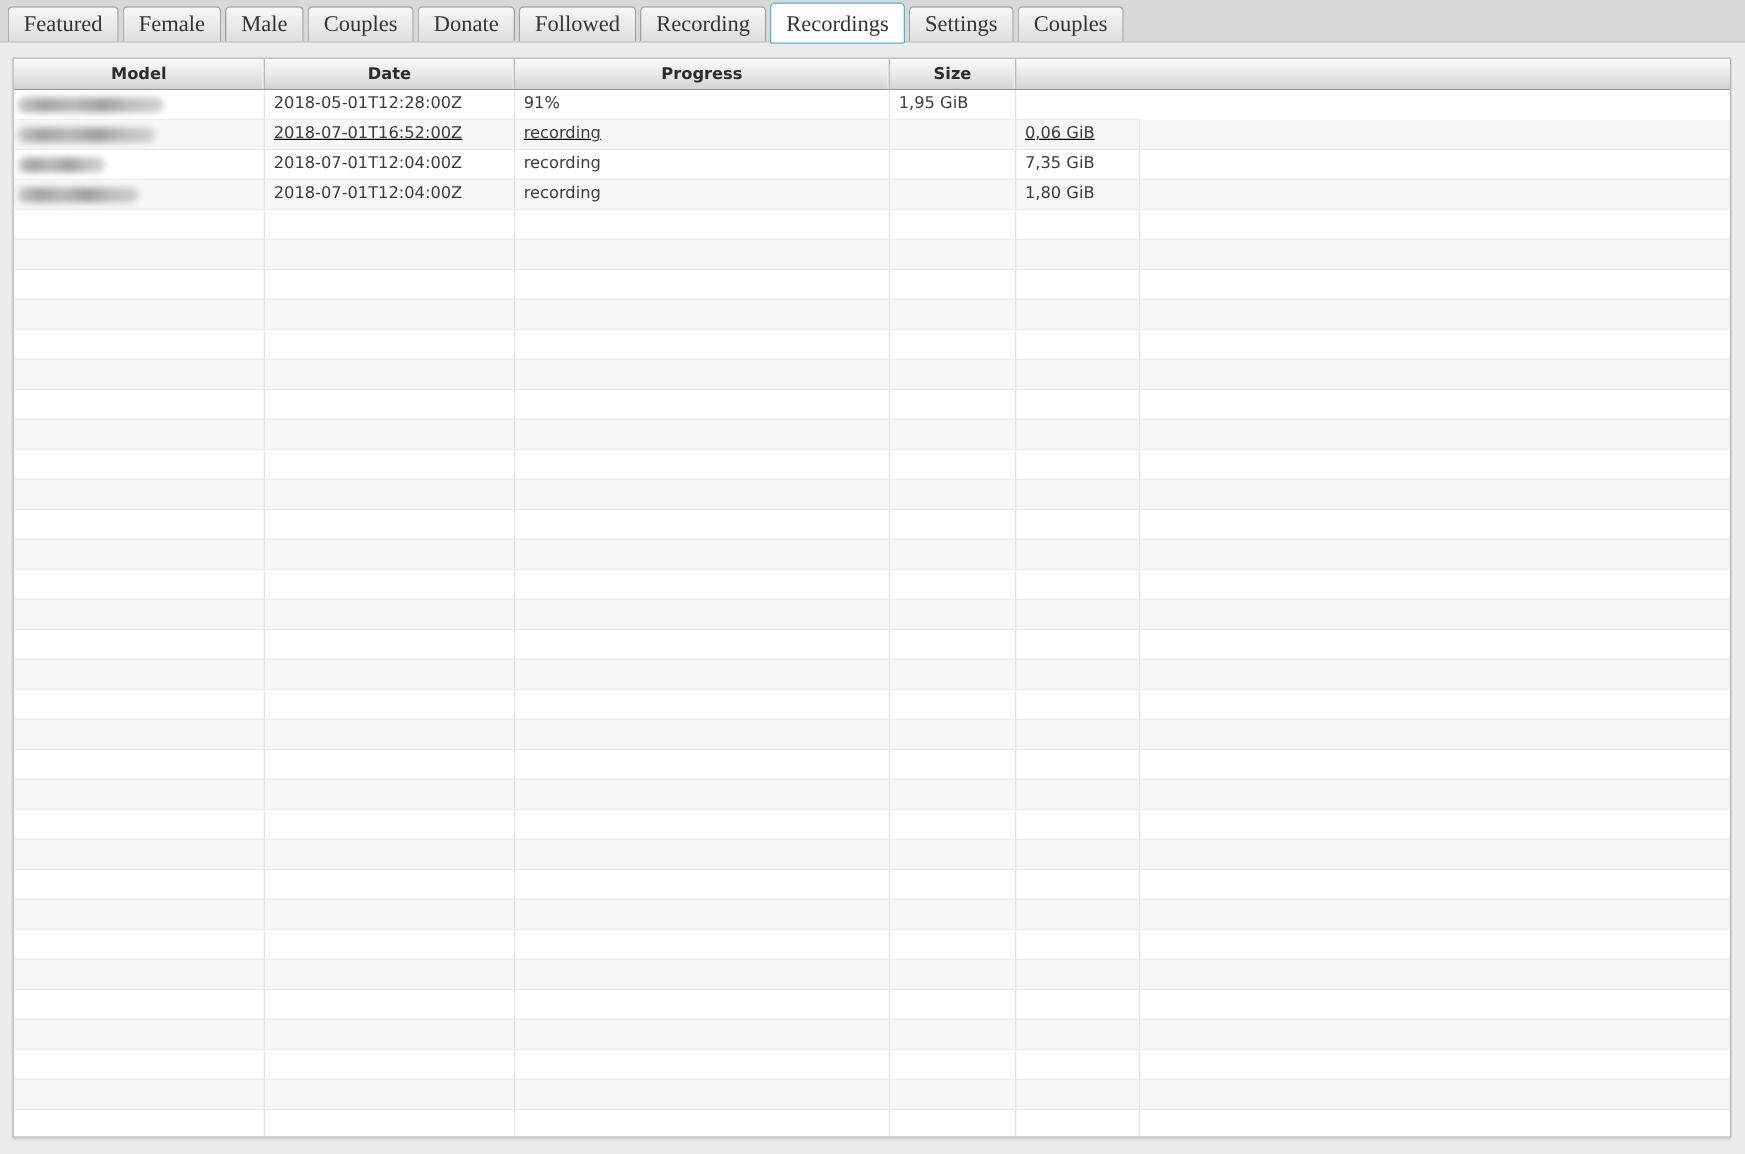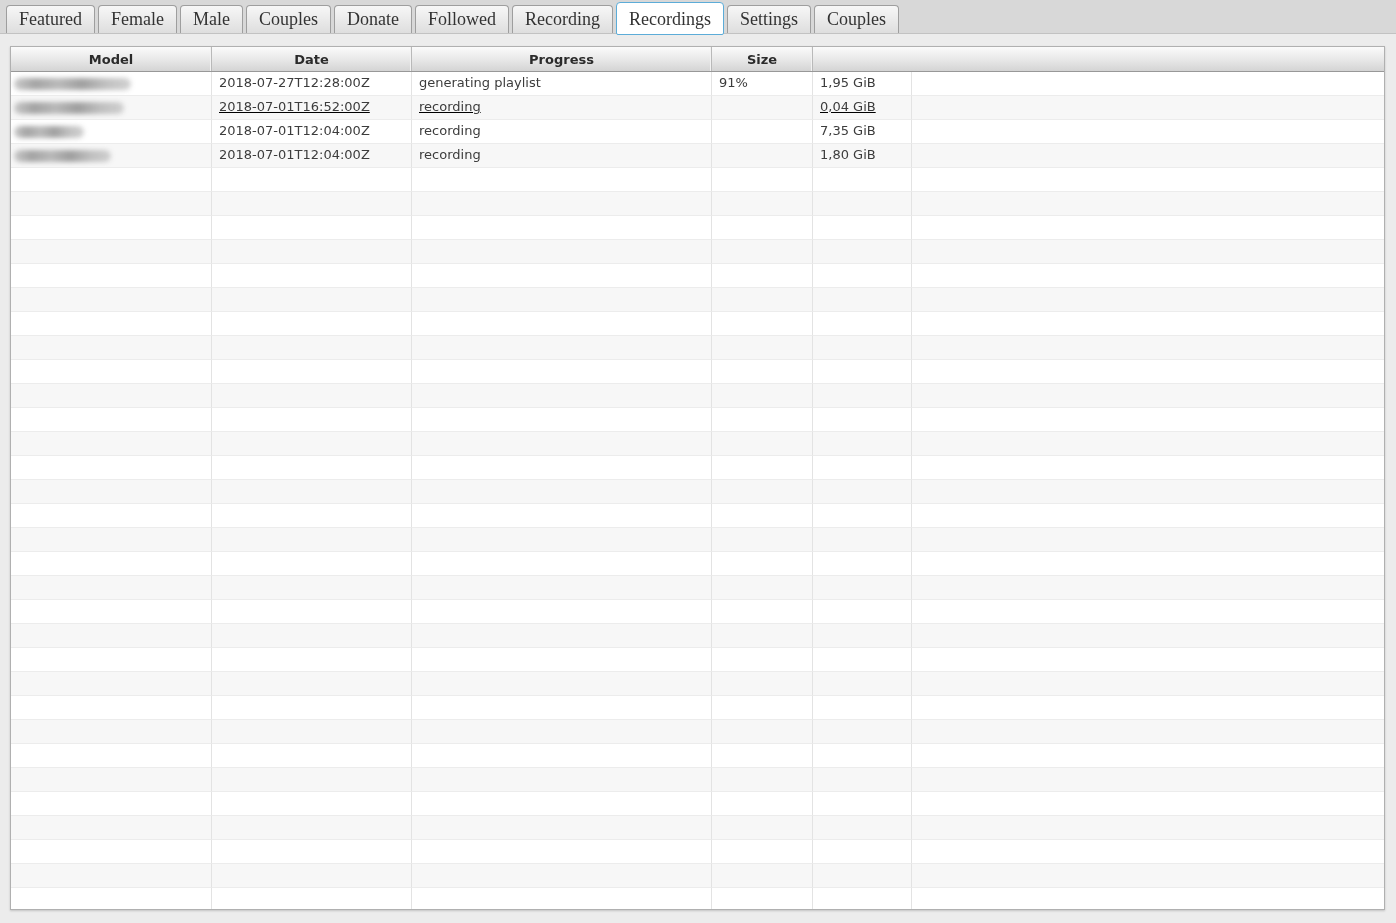--- a/index.html
+++ b/index.html
@@ -145,34 +145,33 @@
         </div>
         <div class="th filler">
           <span></span>
         </div>
       </div>
     <div class="tbody">
         <div class="trow" style="grid-template-columns: 201px 200px 300px 101px 99px 1fr;">
           <div class="td model-cell">
             <span class="blur-blob" style="width: 117px;"></span>
           </div>
-          <div class="td">2018-07-27T12:28:00Z</div>
-          <div class="td">generating playlist</div>
+          <div class="td">2018-05-01T12:28:00Z</div>
           <div class="td">91%</div>
           <div class="td">1,95 GiB</div>
           <div class="td filler"></div>
         </div>
         <div class="trow" style="grid-template-columns: 201px 200px 300px 101px 99px 1fr; text-decoration: underline;">
           <div class="td model-cell">
             <span class="blur-blob" style="width: 110px;"></span>
           </div>
           <div class="td">2018-07-01T16:52:00Z</div>
           <div class="td">recording</div>
           <div class="td"></div>
-          <div class="td">0,04 GiB</div>
+          <div class="td">0,06 GiB</div>
           <div class="td filler"></div>
         </div>
         <div class="trow" style="grid-template-columns: 201px 200px 300px 101px 99px 1fr;">
           <div class="td model-cell">
             <span class="blur-blob" style="width: 70px;"></span>
           </div>
           <div class="td">2018-07-01T12:04:00Z</div>
           <div class="td">recording</div>
           <div class="td"></div>
           <div class="td">7,35 GiB</div>

